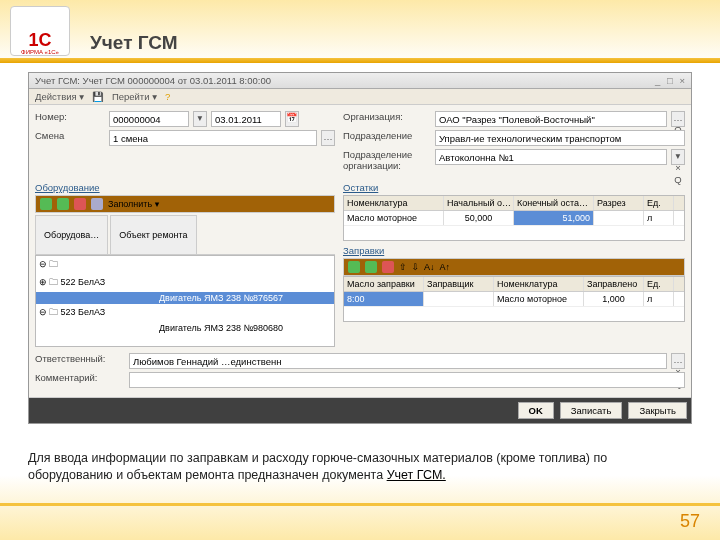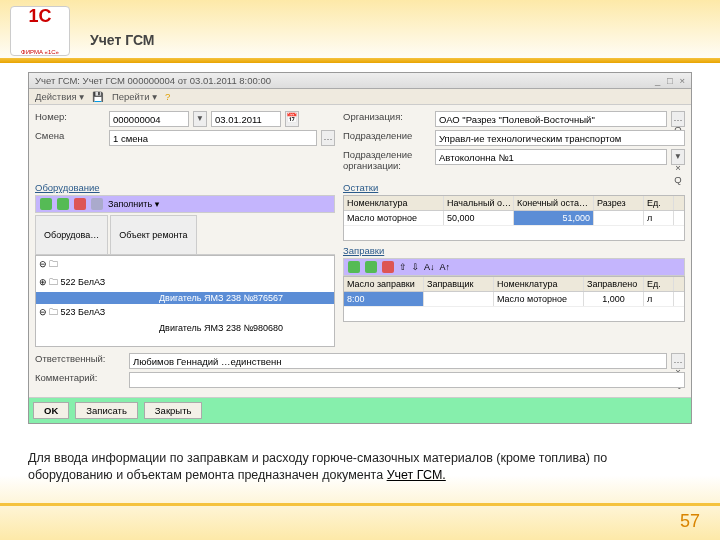--- a/index.html
+++ b/index.html
@@ -1,48 +1,48 @@
 <!DOCTYPE html>
 <html><head>
 <meta charset="utf-8">
 <style>
 *{box-sizing:border-box;margin:0;padding:0;font-family:Arial,sans-serif}
 body{width:720px;height:540px;background:linear-gradient(#fde9a8,#fff 12%,#fff 88%,#fde9a8);position:relative;font-size:10px}
-.logo{position:absolute;top:6px;left:10px;width:60px;height:50px;background:#fff;border:1px solid #ccc;border-radius:4px;font-size:8px;color:#c00;display:flex;flex-direction:column;align-items:center;justify-content:space-between;line-height:1}
+.logo{position:absolute;top:6px;left:10px;width:60px;height:50px;background:#fff;border:1px solid #ccc;border-radius:4px;font-size:8px;color:#c00;display:flex;flex-direction:column;align-items:center;justify-content:flex-end;line-height:1}
 .logo b{font-size:18px;color:#c00}
-.title{position:absolute;top:32px;left:90px;font-size:14px;font-weight:bold;color:#444}
+.title{position:absolute;top:32px;left:90px;font-size:19px;font-weight:bold;color:#444}
 .hr1{position:absolute;top:58px;left:0;width:720px;height:5px;background:linear-gradient(#f5c23d,#e8a400)}
 .window{position:absolute;top:72px;left:28px;width:664px;background:#f5f3ee;border:1px solid #999;font-size:9.5px}
 .win-title{background:linear-gradient(#eee,#ddd);padding:2px 6px;border-bottom:1px solid #aaa;color:#555;display:flex;justify-content:space-between}
 .win-ctrls span{margin-left:4px;color:#777}
 .toolbar{background:#efeadf;padding:2px 6px;border-bottom:1px solid #ccc;display:flex;gap:8px;color:#555}
 .toolbar span{cursor:pointer}
 .body{padding:6px}
 .row{display:flex;margin-bottom:3px;gap:4px}
 .lbl{width:70px;color:#444}
 .lbl2{width:88px;color:#444}
 .inp{background:#fff;border:1px solid #bbb;padding:1px 3px;height:16px;display:flex;align-items:center;overflow:hidden}
 .btn-dots{width:14px;height:16px;border:1px solid #bbb;background:#eee;text-align:center;line-height:12px;color:#555}
 .two-col{display:flex;gap:8px}
 .left-col{width:300px}
 .right-col{flex:1}
 .sect-hdr{color:#2a5a8a;font-weight:normal;text-decoration:underline;margin:4px 0 2px}
-.mini-tb{background:#c4b5fd;border:1px solid #ccc;padding:2px 4px;display:flex;gap:5px;align-items:center;font-size:9px}
+.mini-tb{background:#a16207;border:1px solid #ccc;padding:2px 4px;display:flex;gap:5px;align-items:center;font-size:9px}
 .mini-tb .ico{width:12px;height:12px;display:inline-block;border-radius:2px}
 .grid{border:1px solid #bbb;background:#fff;font-size:9px}
 .grid-hd{display:flex;background:#ede8da;border-bottom:1px solid #ccc}
 .grid-hd>div,.grid-row>div{padding:2px 3px;border-right:1px solid #ddd;overflow:hidden;white-space:nowrap}
 .grid-row{display:flex;border-bottom:1px solid #eee}
 .tree{border:1px solid #bbb;background:#fff;height:92px;font-size:9px;overflow:hidden}
 .tree-row{display:flex;padding:1px 3px}
 .tree-row .c1{width:120px}
 .tabs{display:flex;border-bottom:1px solid #ccc;font-size:9px;margin-top:2px}
 .tabs>div{padding:14px 8px;border:1px solid #ccc;border-bottom:none;background:#eee;margin-right:2px}
 .sel-cell{background:#5b8dd6;color:#fff}
-.footer-btns{display:flex;gap:6px;padding:4px;border-top:1px solid #ccc;background:#86efac}
+.footer-btns{display:flex;justify-content:flex-end;gap:6px;padding:4px;border-top:1px solid #ccc;background:#404040}
 .footer-btns div{border:1px solid #aaa;background:#f3f0e7;padding:2px 10px}
 .caption{position:absolute;top:450px;left:28px;width:660px;font-size:12.5px;color:#222;line-height:1.35}
 .caption u{color:#000}
 .pagenum{position:absolute;bottom:8px;right:20px;font-size:18px;font-weight:normal;color:#d98400}
 .hr2{position:absolute;bottom:34px;left:0;width:720px;height:3px;background:#f5c23d}
 </style>
 </head>
 <body>
 
 <div class="logo">
@@ -144,21 +144,21 @@
         <div class="grid">
           <div class="grid-hd">
             <div style="width:100px">Номенклатура</div>
             <div style="width:70px">Начальный о…</div>
             <div style="width:80px">Конечный оста…</div>
             <div style="width:50px">Разрез</div>
             <div style="width:30px">Ед.</div>
           </div>
           <div class="grid-row">
             <div style="width:100px">Масло моторное</div>
-            <div style="width:70px;text-align:left">50,000</div>
+            <div style="width:70px;text-align:center">50,000</div>
             <div style="width:80px;text-align:right" class="sel-cell">51,000</div>
             <div style="width:50px"></div>
             <div style="width:30px">л</div>
           </div>
           <div style="height:14px"></div>
         </div>
 
         <div class="sect-hdr">Заправки</div>
         <div class="mini-tb">
           <span class="ico" style="background:#5b5"></span>

